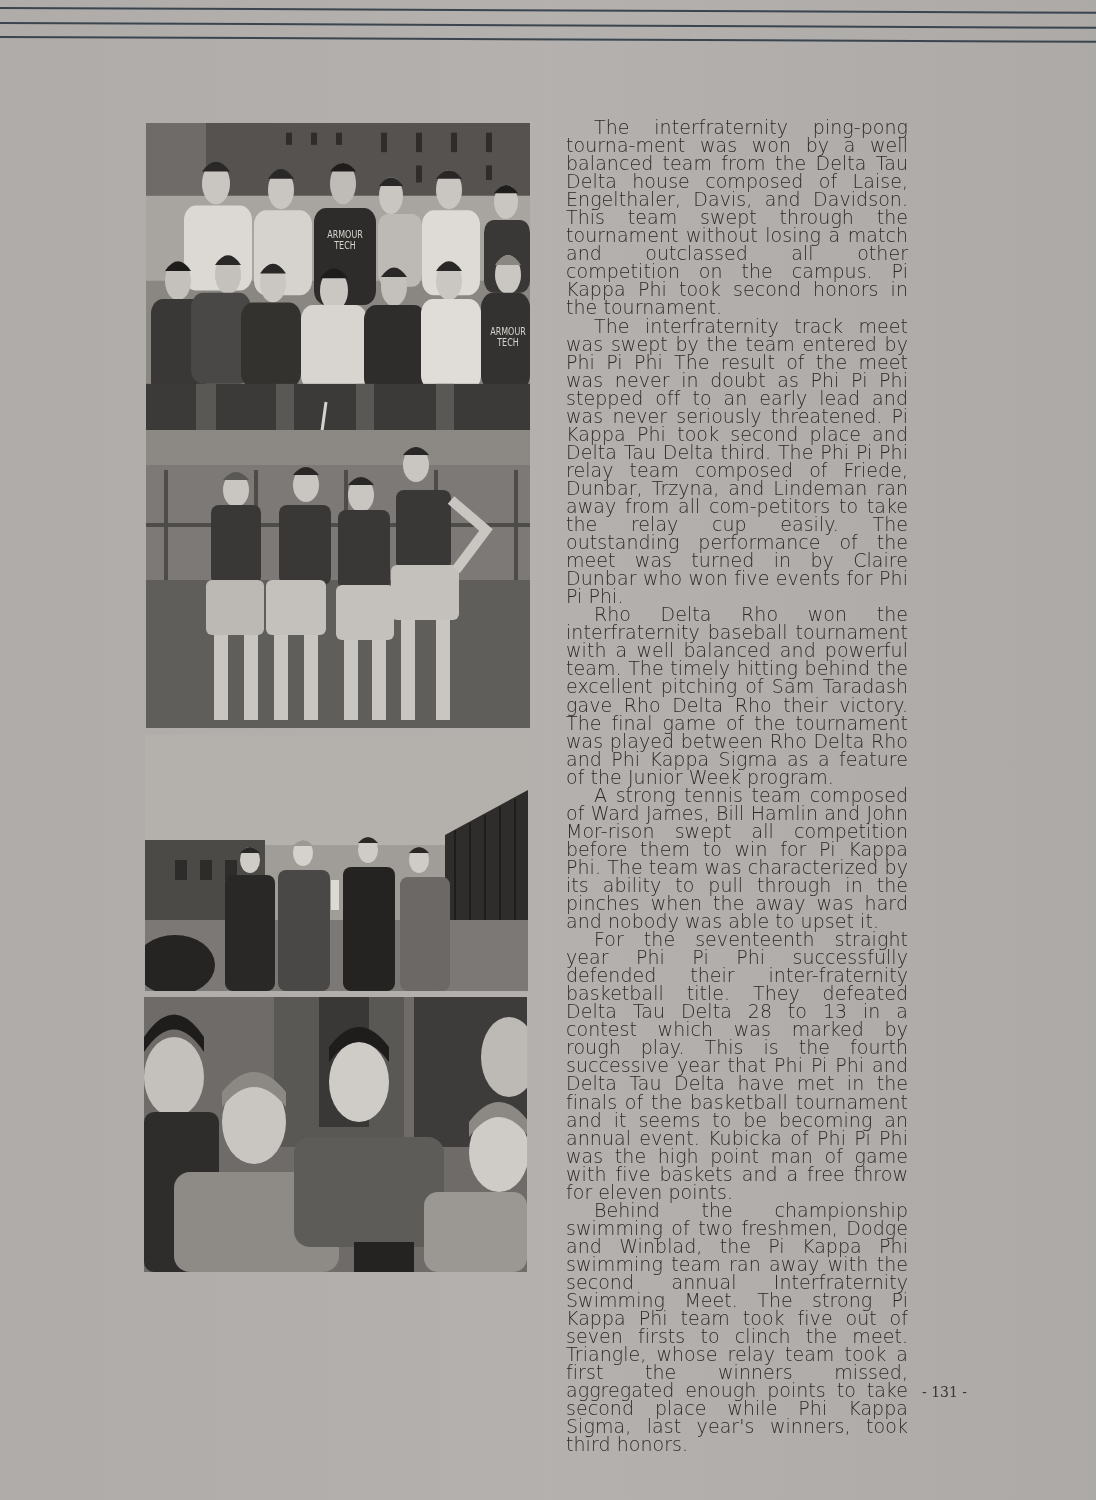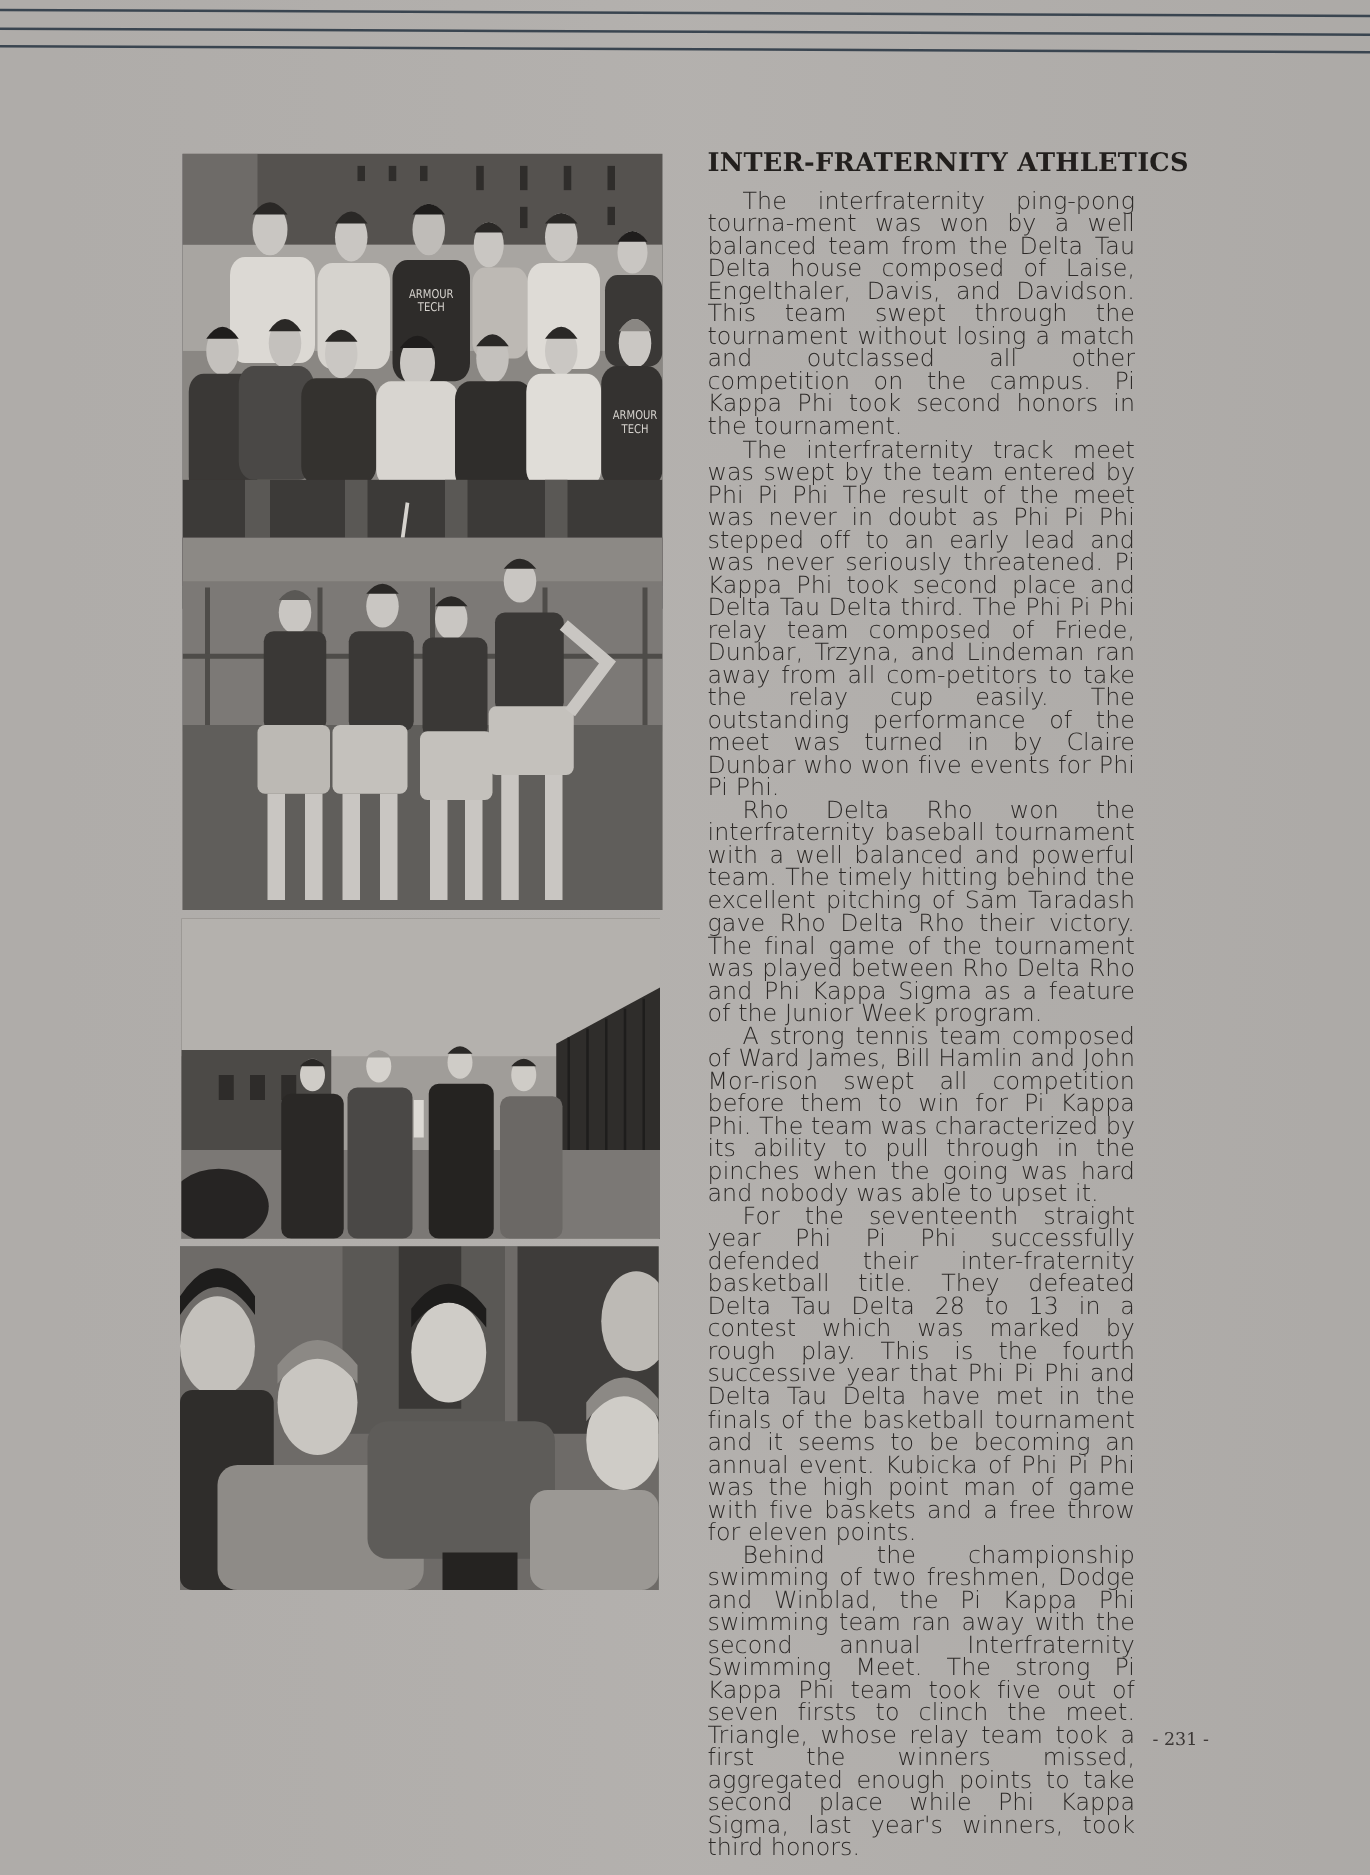--- a/index.html
+++ b/index.html
@@ -270,22 +270,21 @@
 
     <ellipse cx="365" cy="60" rx="28" ry="40" fill="#bdbab5"></ellipse>
 
     <ellipse cx="355" cy="155" rx="30" ry="40" fill="#cfccc7"></ellipse>
     <path d="M325 140 Q355 100 385 140 L385 125 Q355 85 325 125 Z" fill="#8c8985"></path>
     <rect x="280" y="195" width="103" height="80" rx="14" fill="#9b9894"></rect>
   </svg>
 </div>
 
 <div class="article">
-  <h1 class="title">INTER-FRATERNITY ATHLETICS</h1>
   <p class="para">The interfraternity ping-pong tourna-ment was won by a well balanced team from the Delta Tau Delta house composed of Laise, Engelthaler, Davis, and Davidson. This team swept through the tournament without losing a match and outclassed all other competition on the campus.  Pi Kappa Phi took second honors in the tournament.</p>
   <p class="para">The interfraternity track meet was swept by the team entered by Phi Pi Phi The result of the meet was never in doubt as Phi Pi Phi stepped off to an early lead and was never seriously threatened.  Pi Kappa Phi took second place and Delta Tau Delta third.  The Phi Pi Phi relay team composed of Friede, Dunbar, Trzyna, and Lindeman ran away from all com-petitors to take the relay cup easily.  The outstanding performance of the meet was turned in by Claire Dunbar who won five events for Phi Pi Phi.</p>
   <p class="para">Rho Delta Rho won the interfraternity baseball tournament with a well balanced and powerful team.  The timely hitting behind the excellent pitching of Sam Taradash gave Rho Delta Rho their victory. The final game of the tournament was played between Rho Delta Rho and Phi Kappa Sigma as a feature of the Junior Week program.</p>
-  <p class="para">A strong tennis team composed of Ward James, Bill Hamlin and John Mor-rison swept all competition before them to win for Pi Kappa Phi.  The team was characterized by its ability to pull through in the pinches when the going was hard and nobody was able to upset it.</p>
+  <p class="para">A strong tennis team composed of Ward James, Bill Hamlin and John Mor-rison swept all competition before them to win for Pi Kappa Phi.  The team was characterized by its ability to pull through in the pinches when the away was hard and nobody was able to upset it.</p>
   <p class="para">For the seventeenth straight year Phi Pi Phi successfully defended their inter-fraternity basketball title.  They defeated Delta Tau Delta 28 to 13 in a contest which was marked by rough play.  This is the fourth successive year that Phi Pi Phi and Delta Tau Delta have met in the finals of the basketball tournament and it seems to be becoming an annual event.  Kubicka of Phi Pi Phi was the high point man of game with five baskets and a free throw for eleven points.</p>
   <p class="para">Behind the championship swimming of two freshmen, Dodge and Winblad, the Pi Kappa Phi swimming team ran away with the second annual Interfraternity Swimming Meet.  The strong Pi Kappa Phi team took five out of seven firsts to clinch the meet.  Triangle, whose relay team took a first the winners missed, aggregated enough points to take second place while Phi Kappa Sigma, last year's winners, took third honors.</p>
 </div>
 
-<div class="page-number">- 231 -</div>
+<div class="page-number">- 131 -</div>
 
 </body></html>

